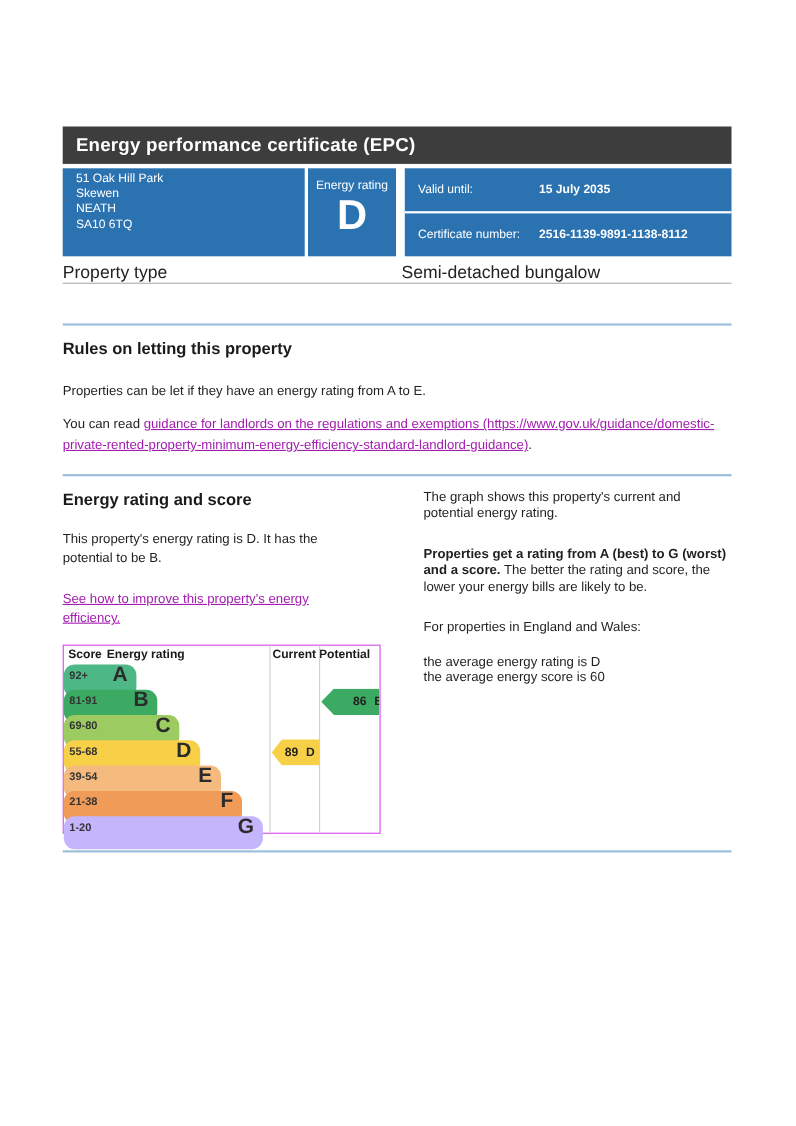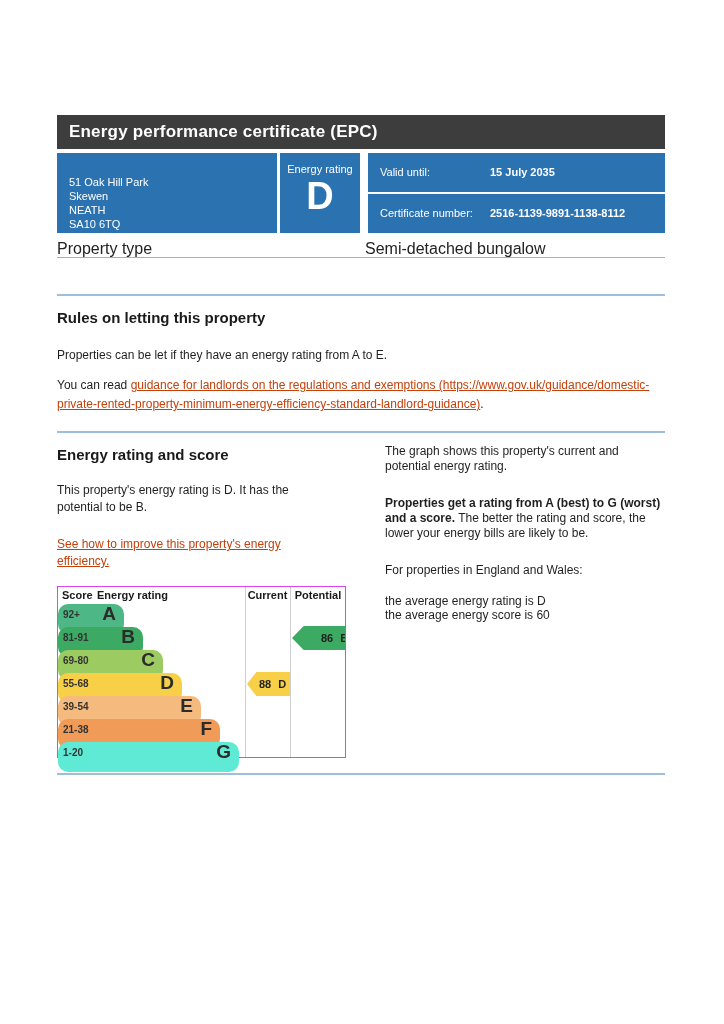--- a/index.html
+++ b/index.html
@@ -9,50 +9,50 @@
     position:relative; width:724px; height:1024px; background:#ffffff;
     margin:0 auto; overflow:hidden;
   }
   
   .header-bar {
     position:absolute; left:57px; top:115px; width:608px; height:34px;
     background:#3d3d3d; color:#fff; font-size:17px; font-weight:bold;
     line-height:34px; padding-left:12px; letter-spacing:.2px;
   }
   .cert-box { position:absolute; background:#2b72b1; color:#fff; }
-  .addr-box { left:57px; top:153px; width:220px; height:80px; padding:22px 12px; font-size:11px; line-height:14px; }
+  .addr-box { left:57px; top:153px; width:220px; height:80px; padding:2px 12px; font-size:11px; line-height:14px; }
   .rating-box { left:280px; top:153px; width:80px; height:80px; text-align:center; }
   .rating-box .lbl { font-size:11px; margin-top:10px; }
   .rating-box .big { font-size:38px; font-weight:bold; line-height:42px; }
   .valid-box { left:368px; top:153px; width:297px; height:80px; }
   .valid-row { position:relative; height:39px; font-size:11px; }
   .valid-row + .valid-row { border-top:2px solid #fff; }
   .valid-row .k { position:absolute; left:12px; top:13px; }
   .valid-row .v { position:absolute; left:122px; top:13px; font-weight:bold; }
   
   .details { position:absolute; left:57px; top:236px; width:608px; font-size:16px; }
   .detail-row { position:relative; height:22px; border-bottom:1px solid #adadad; }
   .detail-row .k { position:absolute; left:0; top:4px; }
   .detail-row .v { position:absolute; left:308px; top:4px; }
   
   .hrule { position:absolute; left:57px; width:608px; height:2px; background:#9dbfdc; }
   .h2 { position:absolute; font-size:15px; font-weight:bold; color:#1a1a1a; }
   .para { position:absolute; font-size:12px; line-height:1.45; color:#1f1f1f; }
-  a.doclink { color:#c2410c; text-decoration:underline; cursor:pointer; }
+  a.doclink { color:#a21caf; text-decoration:underline; cursor:pointer; }
   .bold { font-weight:bold; }
   
   .chart {
     position:absolute; left:57px; top:586px; width:289px; height:172px;
     border:1px solid #d946ef; background:#fff; font-size:11px;
   }
   .chart-head { position:absolute; top:0; left:0; right:0; height:17px; font-weight:bold; color:#1a1a1a; }
   .chart-head .score { position:absolute; left:4px; top:2px; }
   .chart-head .rating { position:absolute; left:39px; top:2px; }
   .chart-head .current { position:absolute; left:187px; width:45px; top:2px; text-align:center; }
-  .chart-head .potential { position:absolute; left:232px; width:56px; top:2px; text-align:center; }
+  .chart-head .potential { position:absolute; left:232px; width:56px; top:2px; text-align:left; }
   .vline { position:absolute; top:0; bottom:0; width:1px; background:#cfcfcf; }
   .rows { position:absolute; top:17px; left:0; }
   .chart-row { height:22px; margin-bottom:1px; position:relative; }
   .band { height:30px; position:relative;border-radius:10px; }
   .band .range { position:absolute; left:5px; top:5px; font-size:10px; font-weight:bold; color:#333; }
   .band .letter { position:absolute; right:8px; top:-1px; font-size:19px; font-weight:bold; color:#2b2b2b; }
   .marker {
     position:absolute; height:24px; color:#1f1f1f; font-size:11px; font-weight:bold;
     clip-path:polygon(0% 50%, 22% 0%, 100% 0%, 100% 100%, 22% 100%);
     display:flex; align-items:center; justify-content:center; gap:7px; padding-left:8px;
@@ -162,29 +162,29 @@
             <span class="letter">E</span>
           </div>
         </div>
       <div class="chart-row">
           <div class="band" style="width: 162px; background: rgb(240, 155, 88);">
             <span class="range">21-38</span>
             <span class="letter">F</span>
           </div>
         </div>
       <div class="chart-row">
-          <div class="band" style="width: 181px; background: #5eead4;">
+          <div class="band" style="width: 181px; background: #c4b5fd;">
             <span class="range">1-20</span>
             <span class="letter">G</span>
           </div>
         </div>
     </div>
 
     <div class="marker marker-current" style="top: 85px; background: rgb(247, 208, 71);">
-      <span>88</span>
+      <span>89</span>
       <span>D</span>
     </div>
     <div class="marker marker-potential" style="top: 39px; background: rgb(60, 170, 99); padding-left: 32px;">
       <span>86</span>
       <span>B</span>
     </div>
   </div>
 
   <div class="hrule" style="top:773px"></div>
 

